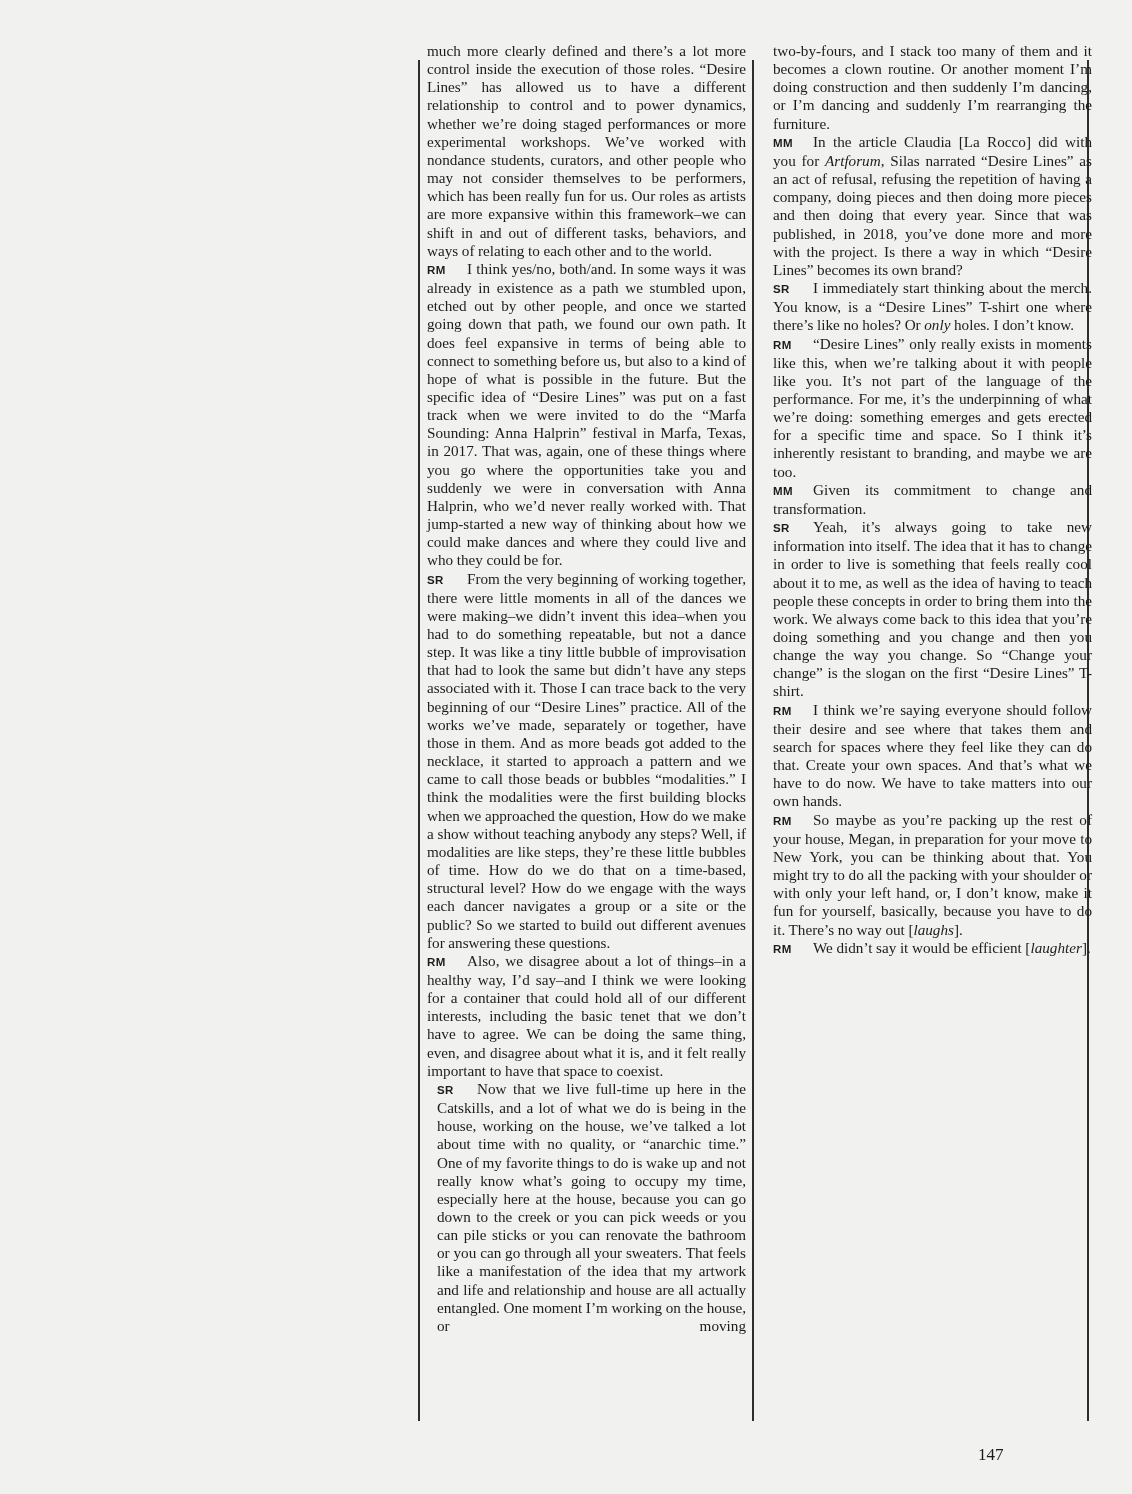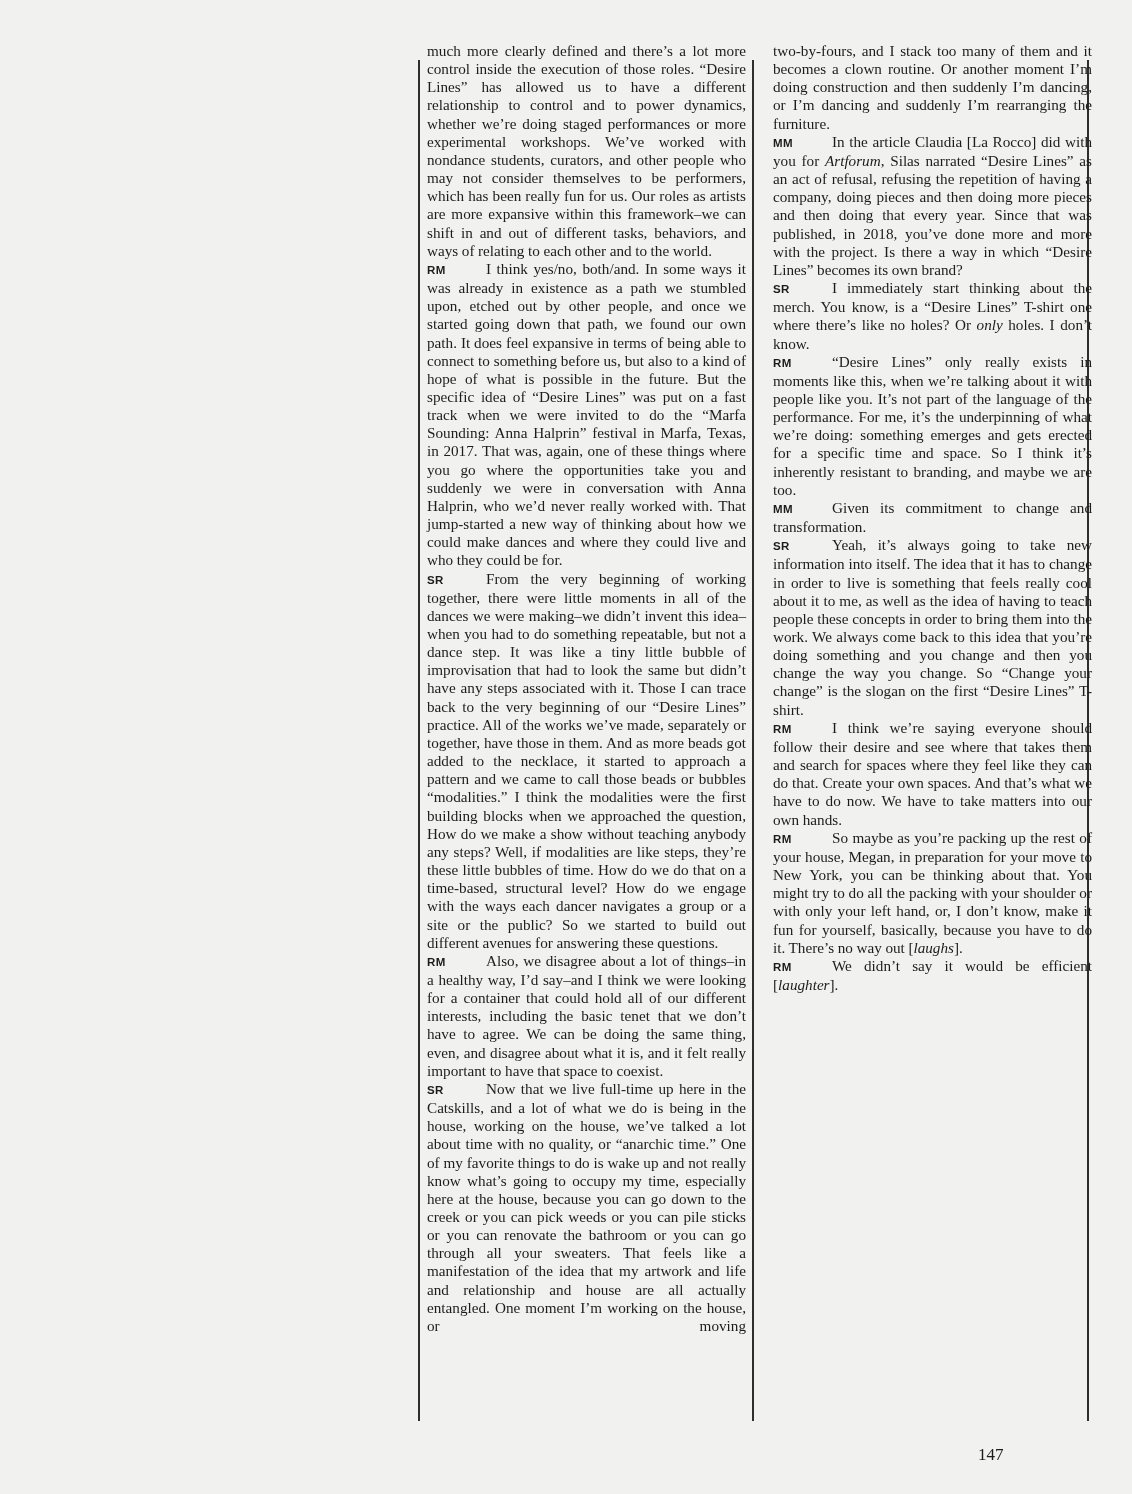--- a/index.html
+++ b/index.html
@@ -38,25 +38,25 @@
     word-spacing: -0.2px;
   }
   .column-left  { left: 427px; }
   .column-right { left: 762px; margin-left: 11px; }
 
   .para {
     margin: 0;
     padding: 0;
   }
   
-  .column-left .para:last-child { text-align-last: justify; }
+  .column-left .para:last-child { text-align-last: justify; margin-left: 10px; }
 
   .speaker {
     display: inline-block;
-    width: 59px;
+    width: 40px;
     font-family: "Liberation Sans", "DejaVu Sans", sans-serif;
     font-weight: bold;
     font-size: 11.5px;
     letter-spacing: 0.4px;
     color: #1c1c1b;
     vertical-align: baseline;
   }
   .para i { }
 
   .page-number {

